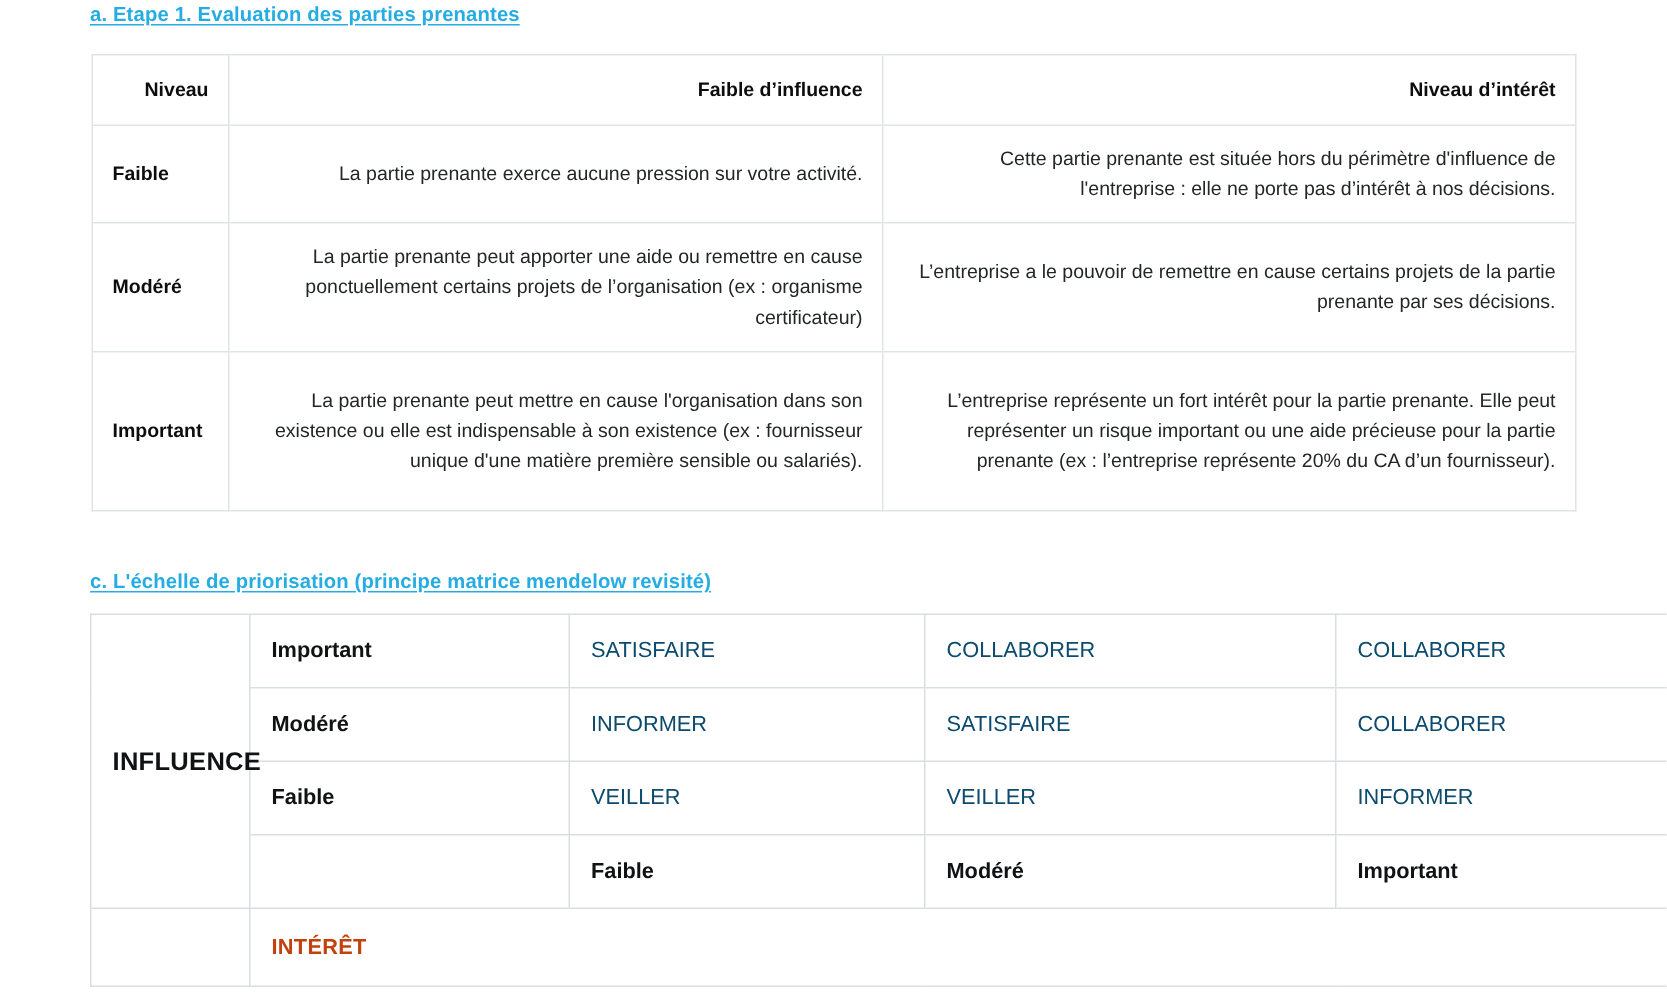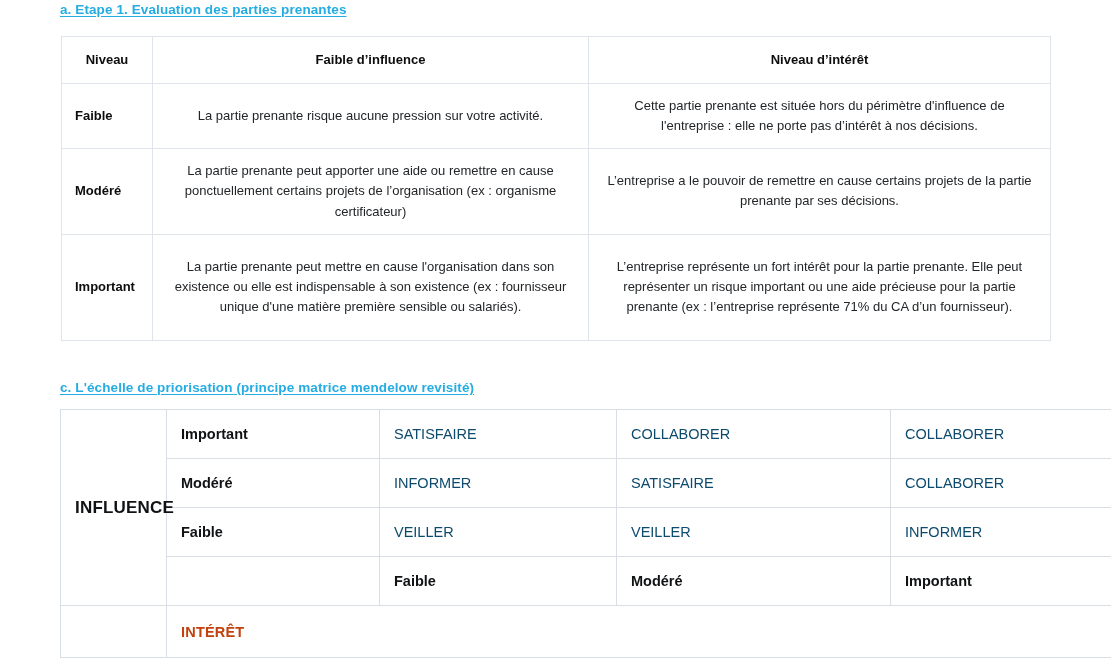--- a/index.html
+++ b/index.html
@@ -53,21 +53,21 @@
     top: 36px;
     width: 989px;
     border-collapse: collapse;
     table-layout: fixed;
     background: #ffffff;
   }
   .table-eval td,
   .table-eval th {
     border: 1px solid #dfe3ea;
     vertical-align: middle;
-    text-align: center;
+    text-align: right;
     font-size: 13px;
     line-height: 1.55;
     color: #232629;
     padding: 12px 13px;
     box-sizing: border-box;
   }
   .table-eval .col-niveau  { width: 91px; }
   .table-eval .col-infl    { width: 436px; }
   .table-eval .col-inter   { width: 462px; }
 
@@ -151,32 +151,32 @@
         <col class="col-inter">
     </colgroup>
     <tbody>
       <tr>
         <td class="hdr">Niveau</td>
         <td class="hdr">Faible d’influence</td>
         <td class="hdr">Niveau d’intérêt</td>
       </tr>
       <tr class="r1">
         <td class="lvl">Faible</td>
-        <td>La partie prenante risque aucune pression sur votre activité.</td>
+        <td>La partie prenante exerce aucune pression sur votre activité.</td>
         <td>Cette partie prenante est située hors du périmètre d'influence de l'entreprise : elle ne porte pas d’intérêt à nos décisions.</td>
       </tr>
       <tr class="r2">
         <td class="lvl">Modéré</td>
         <td>La partie prenante peut apporter une aide ou remettre en cause ponctuellement certains projets de l’organisation (ex : organisme certificateur)</td>
         <td>L’entreprise a le pouvoir de remettre en cause certains projets de la partie prenante par ses décisions.</td>
       </tr>
       <tr class="r3">
         <td class="lvl">Important</td>
         <td>La partie prenante peut mettre en cause l'organisation dans son existence ou elle est indispensable à son existence (ex : fournisseur unique d'une matière première sensible ou salariés).</td>
-        <td>L’entreprise représente un fort intérêt pour la partie prenante. Elle peut représenter un risque important ou une aide précieuse pour la partie prenante (ex : l’entreprise représente 71% du CA d’un fournisseur).</td>
+        <td>L’entreprise représente un fort intérêt pour la partie prenante. Elle peut représenter un risque important ou une aide précieuse pour la partie prenante (ex : l’entreprise représente 20% du CA d’un fournisseur).</td>
       </tr>
     </tbody>
   </table>
 
   <a class="section-heading heading-c">c. L'échelle de priorisation (principe matrice mendelow revisité)</a>
 
   <table class="table-matrix">
     <colgroup>
       <col class="c-axis">
         <col class="c-lvl">

